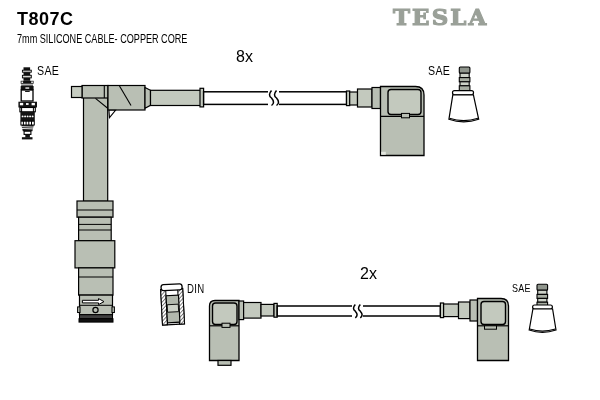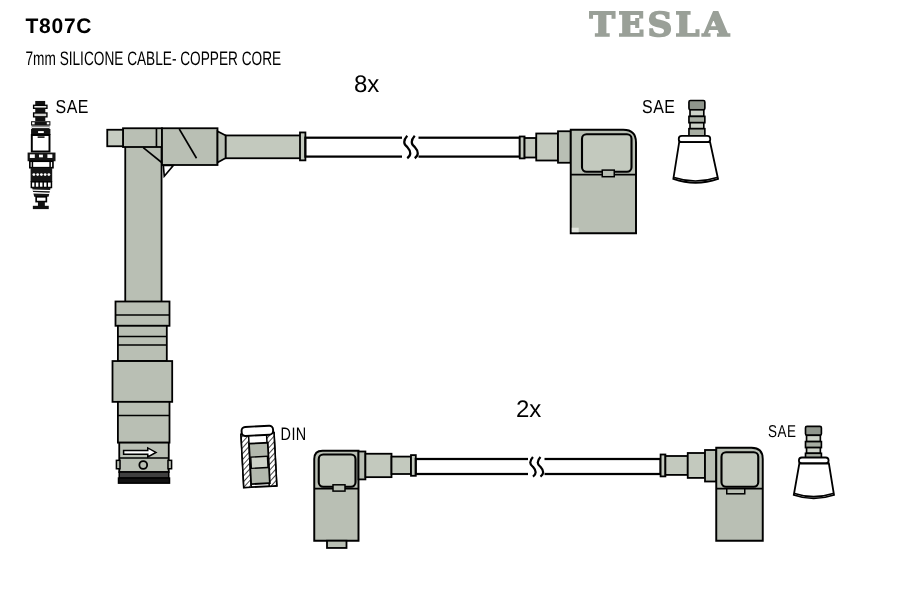--- a/index.html
+++ b/index.html
@@ -2,31 +2,31 @@
 <html><head>
 <meta charset="utf-8">
 <style>
   html,body{margin:0;padding:0;background:#ffffff;}
   .stage{
     position:relative;width:600px;height:400px;background:#ffffff;overflow:hidden;
     font-family:"Liberation Sans","DejaVu Sans",sans-serif;color:#000;
   }
   .stage svg{position:absolute;left:0;top:0;}
   .label{position:absolute;white-space:pre;}
-  .part-number{left:17px;top:9px;font-size:14px;font-weight:bold;letter-spacing:0.5px;}
+  .part-number{left:17px;top:9px;font-size:18px;font-weight:bold;letter-spacing:0.5px;}
   .subtitle{left:17px;top:30.5px;font-size:13px;transform:scaleX(0.70);transform-origin:left top;}
   .brand{
     left:393px;top:4px;font-family:"DejaVu Serif","Liberation Serif",serif;
     font-weight:bold;font-size:22px;color:#9aa098;letter-spacing:2px;
     transform:scaleX(1.04);transform-origin:left top;
     -webkit-text-stroke:1.1px #9aa098;
   }
   .qty{font-size:16px;}
   .qty-top{left:236px;top:47.5px;}
-  .qty-bottom{left:344px;top:264.5px;}
+  .qty-bottom{left:360px;top:264.5px;}
   .std{font-size:12.5px;letter-spacing:0.4px;transform:scaleX(0.85);transform-origin:left top;}
   .std-plug{left:37px;top:64px;}
   .std-top-terminal{left:427.5px;top:64px;}
   .std-bottom-terminal{left:512px;top:282px;font-size:11.5px;transform:scaleX(0.78);}
   .std-din{left:187px;top:281.5px;font-size:12px;transform:scaleX(0.8);}
 </style>
 </head>
 <body>
 
 <div class="stage">

